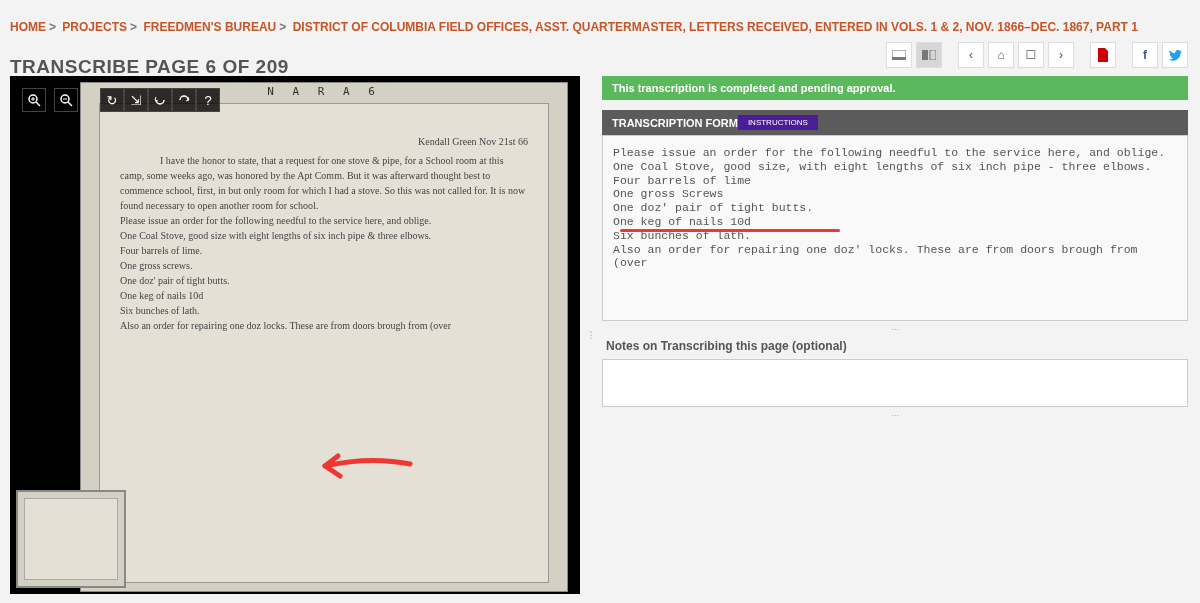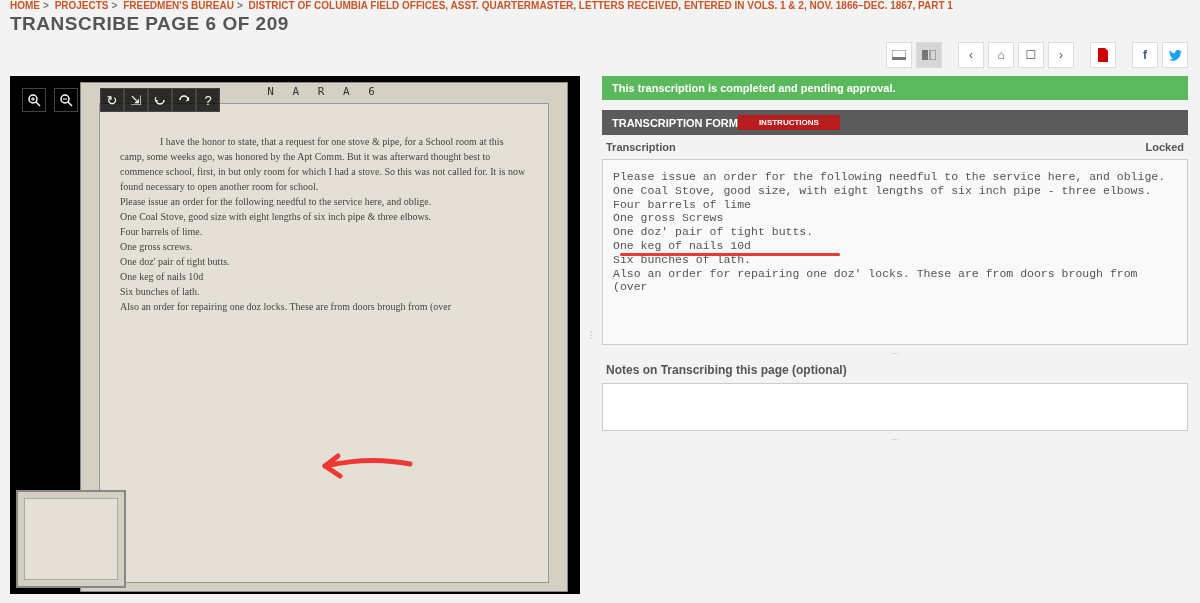--- a/index.html
+++ b/index.html
@@ -1,17 +1,17 @@
 <!DOCTYPE html>
 <html><head>
 <meta charset="utf-8">
 <style>
 *{margin:0;padding:0;box-sizing:border-box}
 body{font-family:Arial,sans-serif;background:#f3f3f3;width:1200px;height:603px;overflow:hidden;position:relative}
-.breadcrumb{padding:0 10px;font-size:10px;font-weight:700;color:#c85527}
+.breadcrumb{padding:20px 10px;font-size:12px;font-weight:700;color:#c85527}
 .breadcrumb a{color:#c85527;text-decoration:none}
 .breadcrumb .sep{color:#777;margin:0 3px}
 .page-title{padding:2px 10px 10px;font-size:19px;font-weight:700;color:#555;letter-spacing:.5px}
 .toolbar{position:absolute;right:12px;top:42px;display:flex;gap:4px;align-items:center}
 .tb-btn{width:26px;height:26px;background:#fff;border:1px solid #ddd;display:flex;align-items:center;justify-content:center;cursor:pointer;font-size:12px;color:#555}
 .tb-btn.active{background:#d6d6d6}
 .tb-btn.fb{color:#3b5998}
 .tb-btn.tw{color:#1da1f2}
 .tb-btn.pdf{color:#c00}
 .main{display:flex;padding:0 10px;gap:8px;position:absolute;top:76px}
@@ -25,21 +25,21 @@
 .paper .hdr{text-align:right;margin-bottom:4px}
 .paper .addr{margin-bottom:10px}
 .paper .body-text{text-indent:40px}
 .arrow{position:absolute;top:370px;left:300px;z-index:6}
 .thumb{position:absolute;bottom:6px;left:6px;width:110px;height:98px;border:2px solid #888;background:#d4d0c4;z-index:7}
 .thumb-inner{position:absolute;top:6px;left:6px;right:6px;bottom:6px;background:#e4e0d6;border:1px solid #aaa}
 .divider{width:6px;display:flex;align-items:center;justify-content:center;color:#999;font-size:9px;cursor:col-resize}
 .right-pane{width:586px}
 .status-bar{background:#5cb85c;color:#fff;padding:6px 10px;font-size:11px;font-weight:700}
 .form-hdr{background:#5b5b5b;color:#fff;padding:5px 10px;font-size:11px;font-weight:700;margin-top:10px;position:relative;display:flex;align-items:center}
-.instructions{background:#b91c1c;color:#fff;font-size:8px;padding:3px 21px;font-weight:700}
+.instructions{background:#4c1d95;color:#fff;font-size:8px;padding:3px 10px;font-weight:400}
 .field-row{display:flex;justify-content:space-between;padding:6px 4px;font-size:11px;font-weight:700;color:#555}
 .trans-box{width:100%;height:186px;border:1px solid #ccc;background:#f9f9f9;padding:10px;font-family:'Courier New',monospace;font-size:11.5px;line-height:1.2;color:#555;resize:none;overflow-y:scroll;position:relative}
 .underline-red{position:absolute;left:18px;top:94px;width:220px;height:3px;background:#ed3833;border-radius:2px;z-index:3}
 .handle{height:8px;display:flex;align-items:center;justify-content:center;color:#aaa;font-size:8px;cursor:ns-resize}
 .notes-label{padding:6px 4px;font-size:12px;font-weight:700;color:#555}
 .notes-box{width:100%;height:48px;border:1px solid #ccc;background:#fff;resize:none;overflow-y:scroll}
 .trans-wrap{position:relative}
 </style>
 </head>
 <body>
@@ -119,20 +119,21 @@
           <svg width="12" height="12">
             <path d="M10 6a4 4 0 10-8 0" fill="none" stroke="#fff" stroke-width="1.5"></path>
             <path d="M10 3l1 3-3 1" fill="none" stroke="#fff"></path>
           </svg>
         </div>
       <div class="vt">?</div>
     </div>
     <div class="doc-img">
       <div class="nara">N A R A       6</div>
       <div class="paper">
+        <div class="hdr">Kendall Green Nov 21st 66</div>
         <div class="body-text"><span>I have the honor to</span> <span style="white-space:pre-wrap">state, that a request for one stove &amp; pipe, for a School room at this camp, some weeks ago, was honored by the Apt Comm. But it was afterward thought best to commence school, first, in but only room for which I had a stove. So this was not called for. It is now found necessary to open another room for school.
 Please issue an order for the following needful to the service here, and oblige.
 One Coal Stove, good size with eight lengths of six inch pipe &amp; three elbows.
 Four barrels of lime.
 One gross screws.
 One doz' pair of tight butts.
 One keg of nails 10d
 Six bunches of lath.
 Also an order for repairing one doz locks. These are from doors brough from (over</span></div>
       </div>
@@ -147,24 +148,20 @@
   </div>
 
   <div class="divider">⋮</div>
 
   <div class="right-pane">
     <div class="status-bar">This transcription is completed and pending approval.</div>
     <div class="form-hdr">
       <span>TRANSCRIPTION FORM</span>
       <span class="instructions">INSTRUCTIONS</span>
     </div>
-    <div class="field-row">
-      <span>Transcription</span>
-      <span>Locked</span>
-    </div>
     <div class="trans-wrap">
       <textarea class="trans-box" readonly="" style="">Please issue an order for the following needful to the service here, and oblige.
 One Coal Stove, good size, with eight lengths of six inch pipe - three elbows.
 Four barrels of lime
 One gross Screws
 One doz' pair of tight butts.
 One keg of nails 10d
 Six bunches of lath.
 Also an order for repairing one doz' locks. These are from doors brough from
 (over</textarea>

